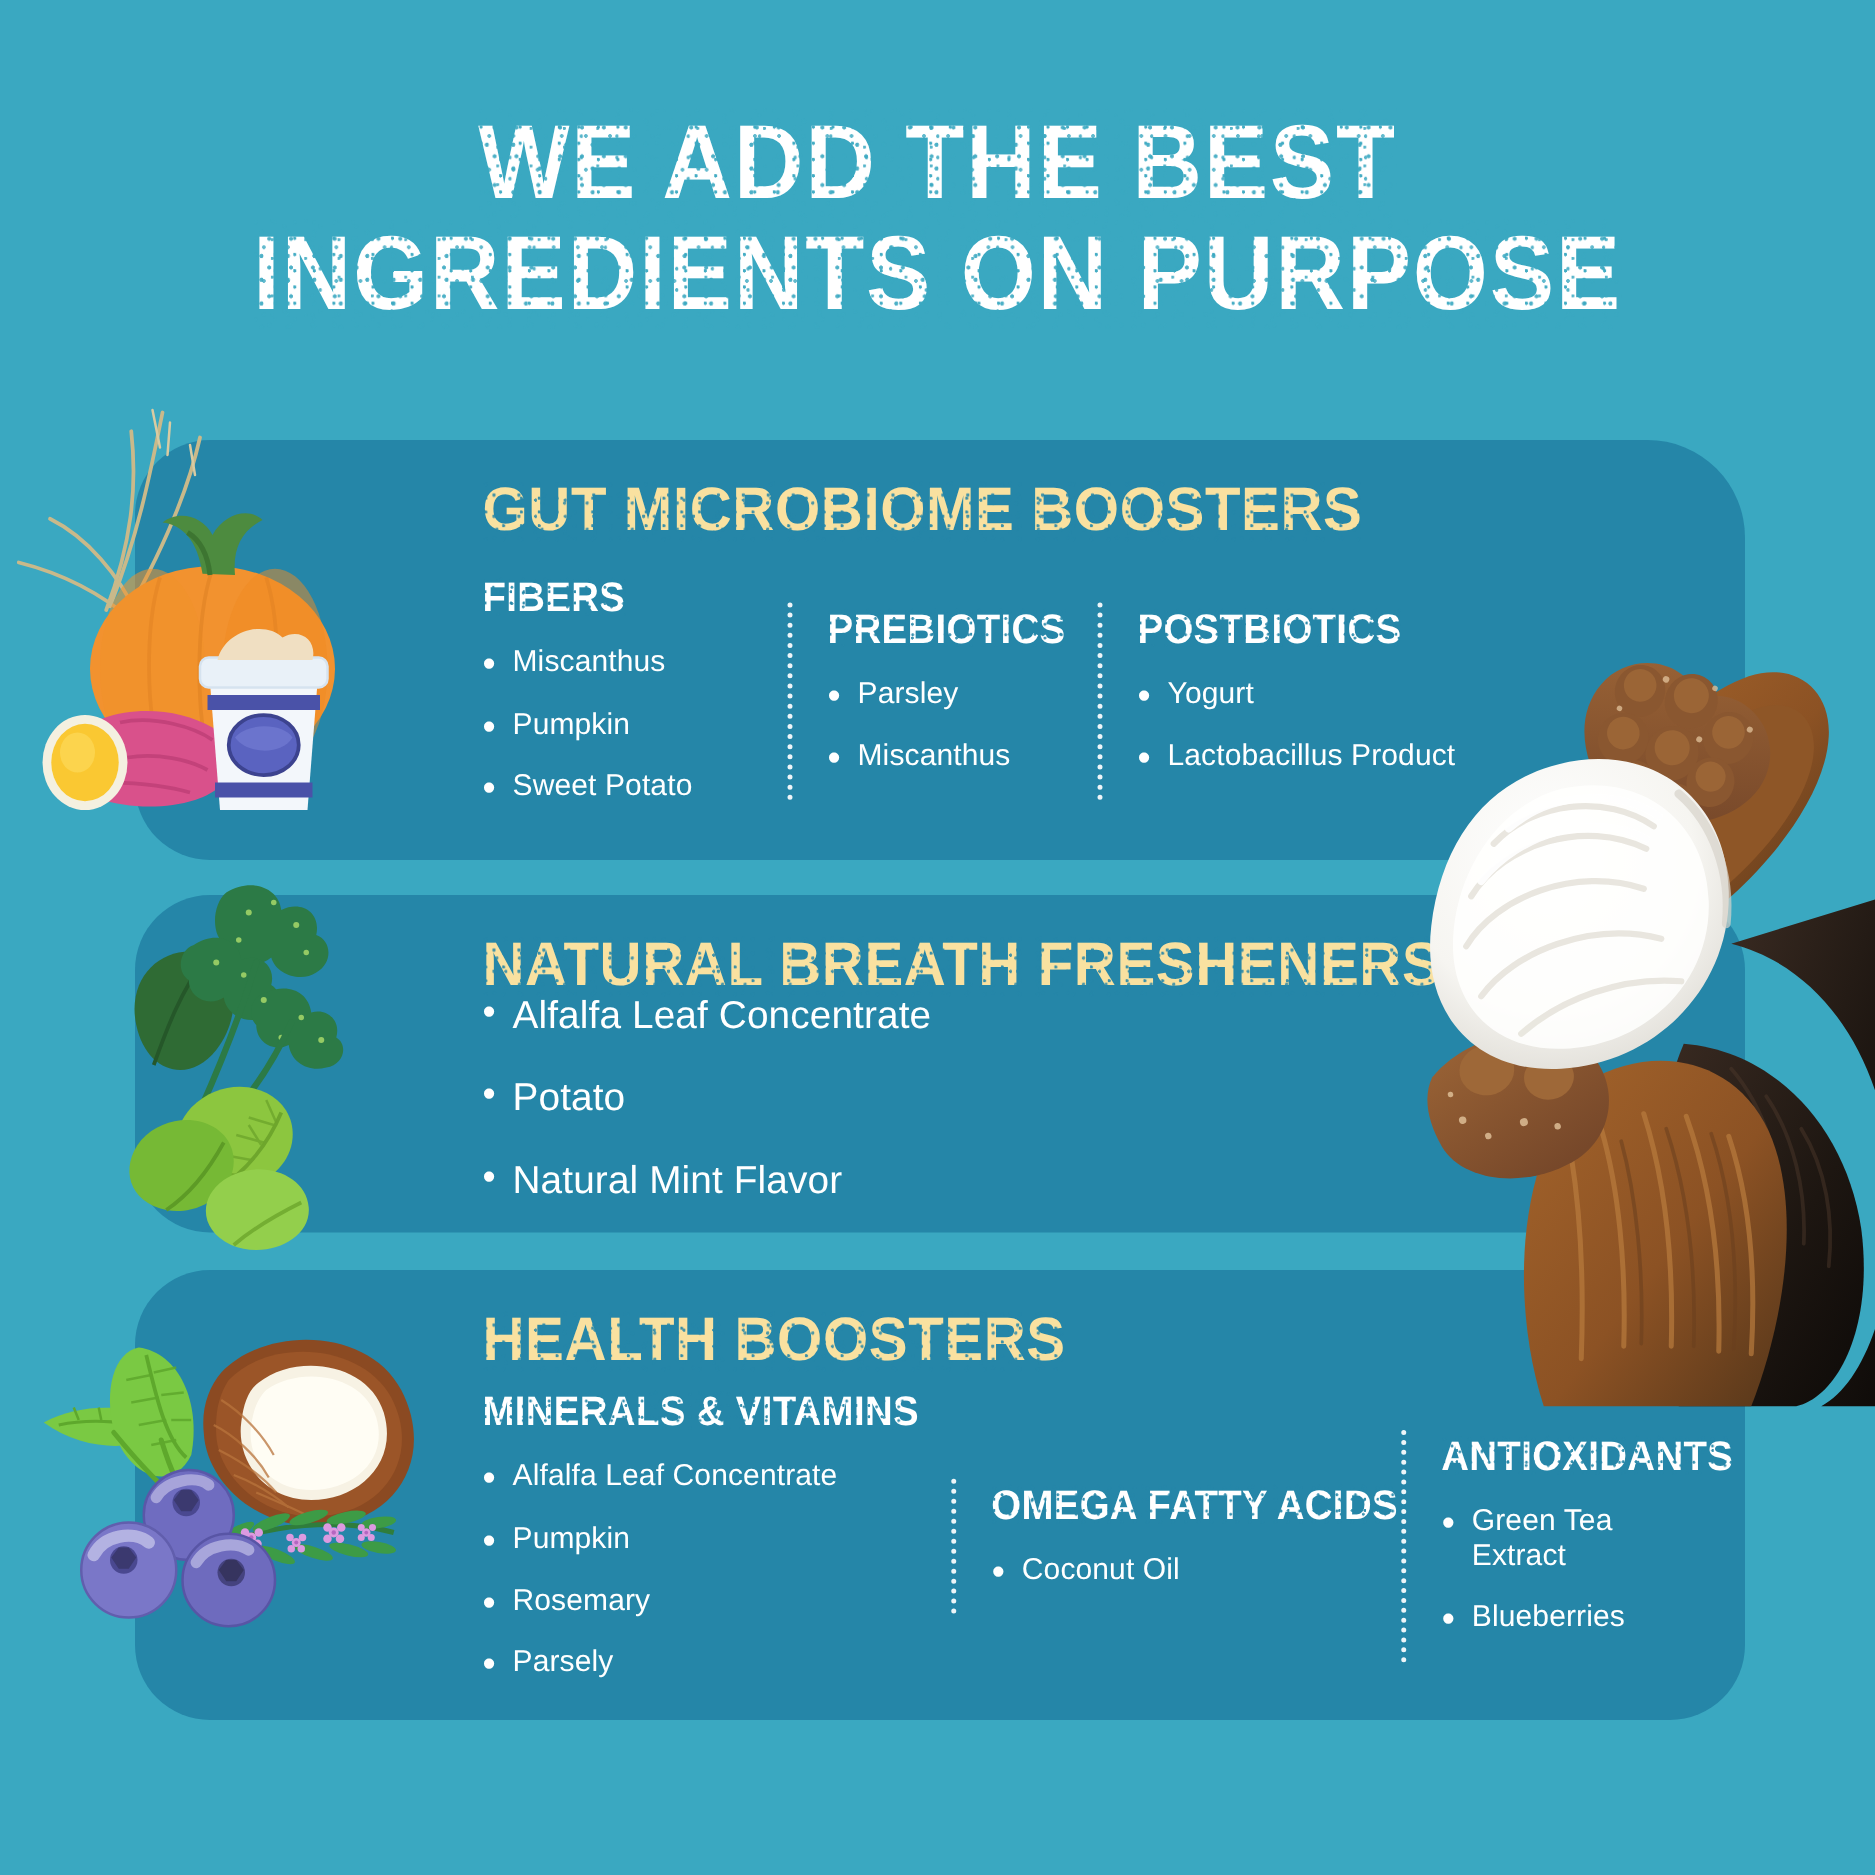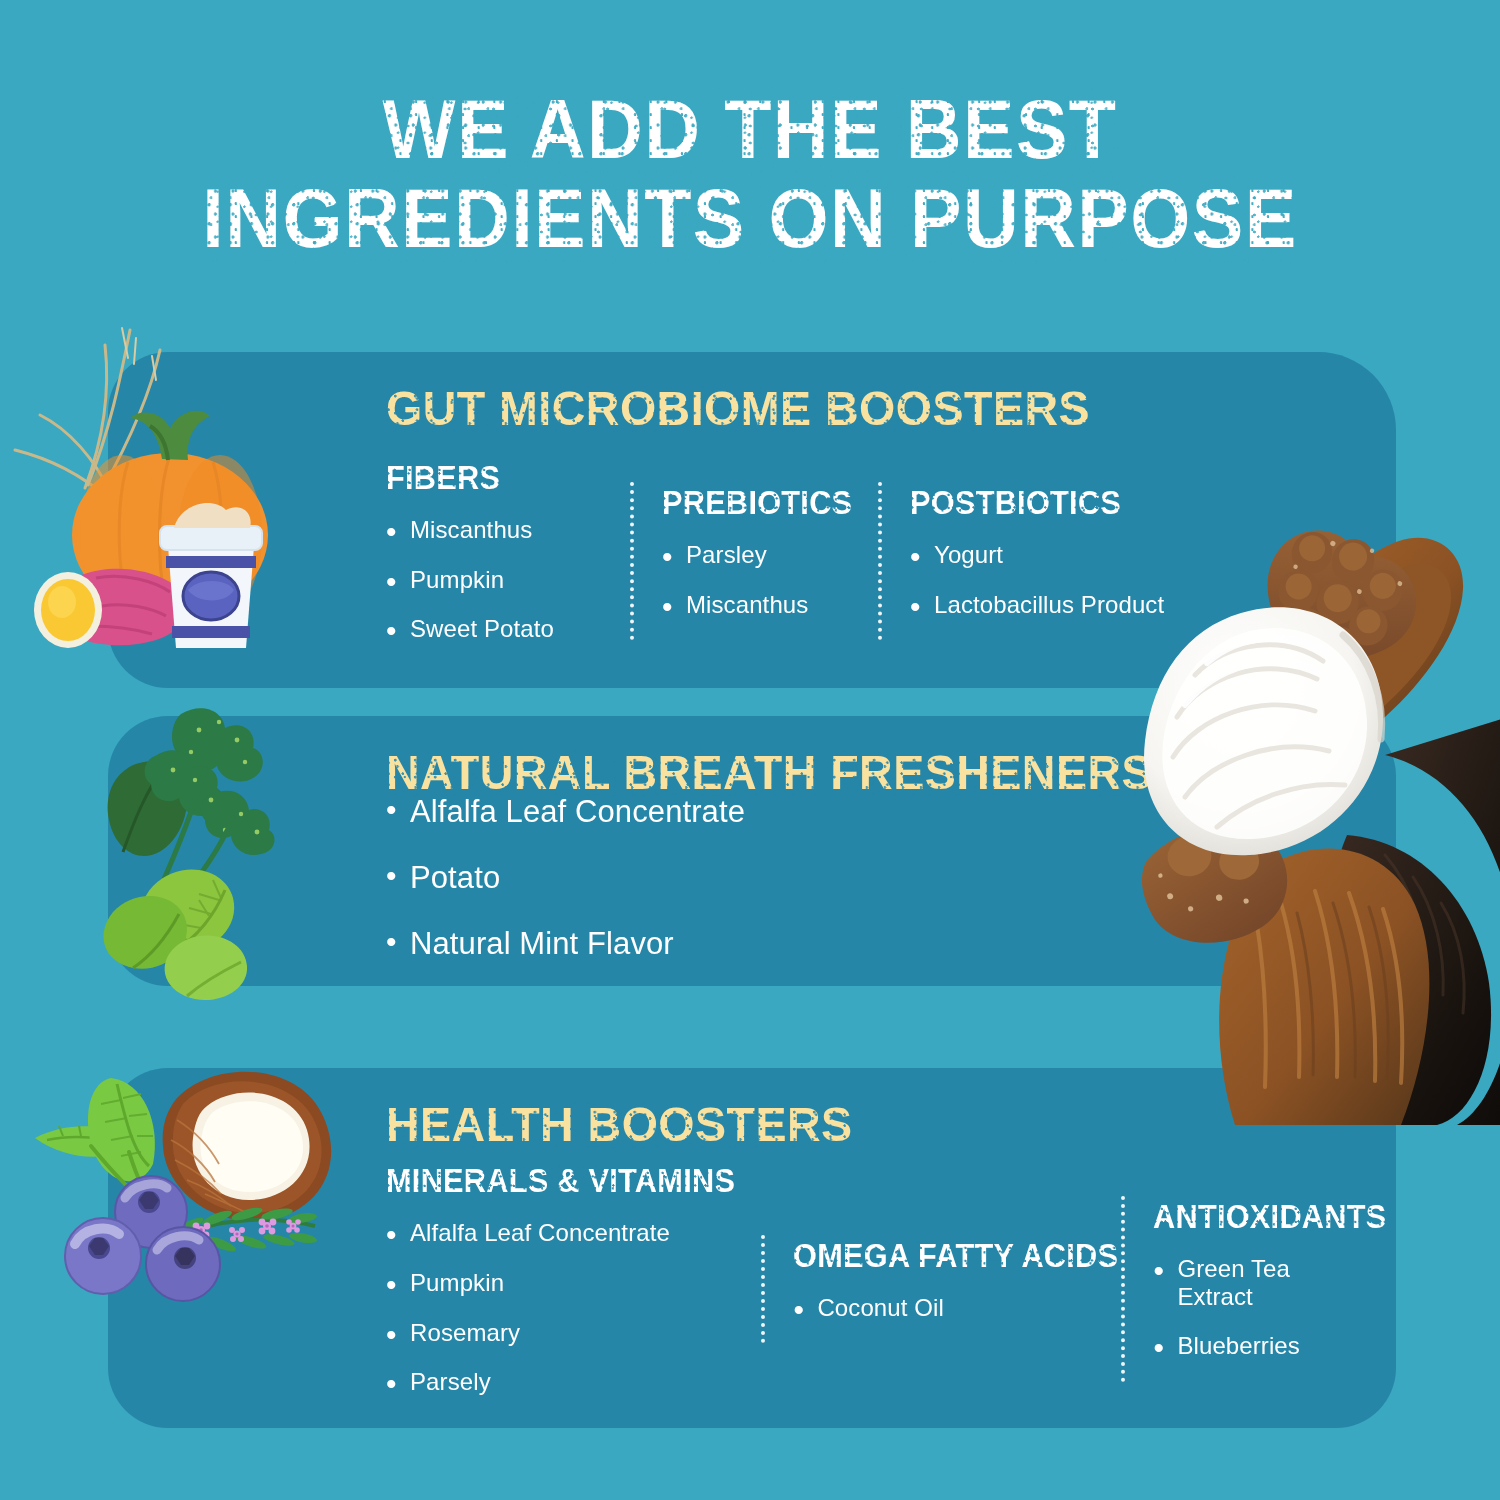--- a/index.html
+++ b/index.html
@@ -59,21 +59,21 @@
 
   
   .card {
     position:absolute;
     background:#2586a8;
     left:108px;
     width:1288px;
   }
   #card1 { top:352px;  height:336px; border-radius:60px 78px 78px 60px; }
   #card2 { top:716px;  height:270px; border-radius:60px 60px 60px 60px; }
-  #card3 { top:1068px; height:360px; border-radius:60px 60px 60px 60px; }
+  #card3 { top:1016px; height:360px; border-radius:60px 60px 60px 60px; }
 
   .card-inner { position:relative; width:100%; height:100%; }
 
   .card-heading {
     position:absolute;
     color:#f9e1a0;
     font-family:"Liberation Sans Narrow","Liberation Sans", sans-serif;
     font-weight:bold;
     text-transform:uppercase;
     font-size:49px;

